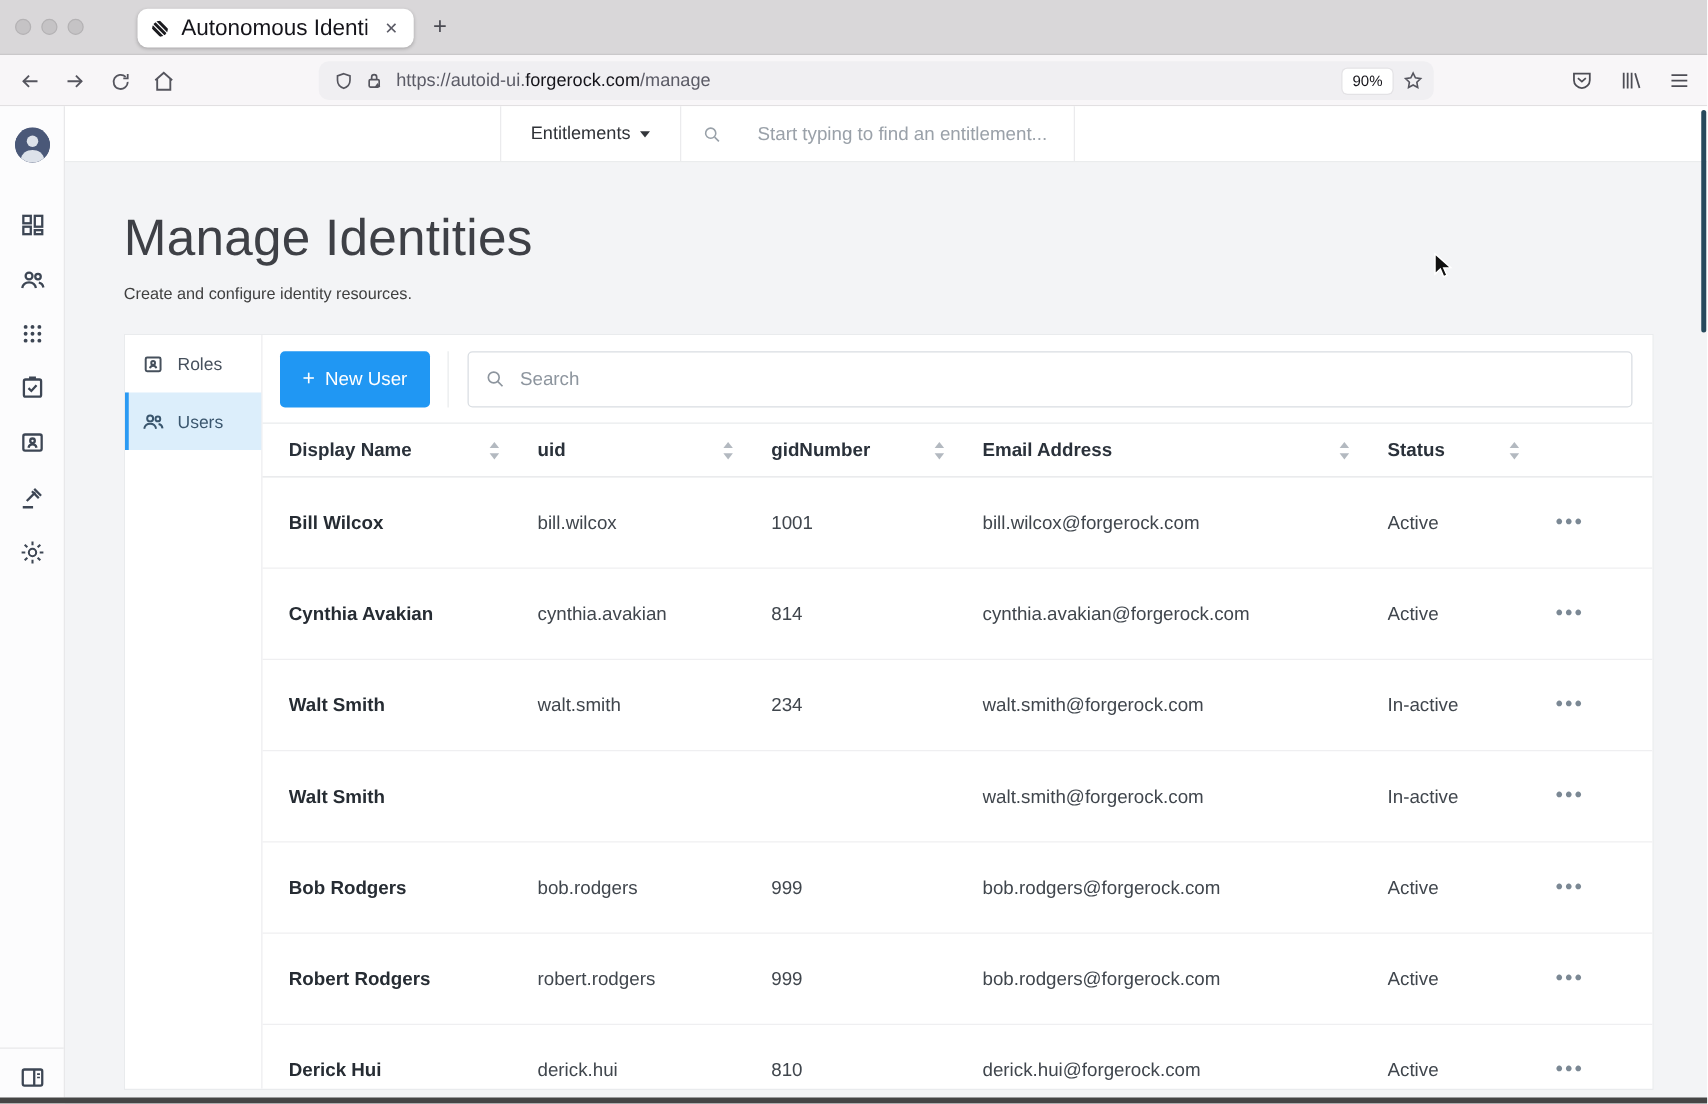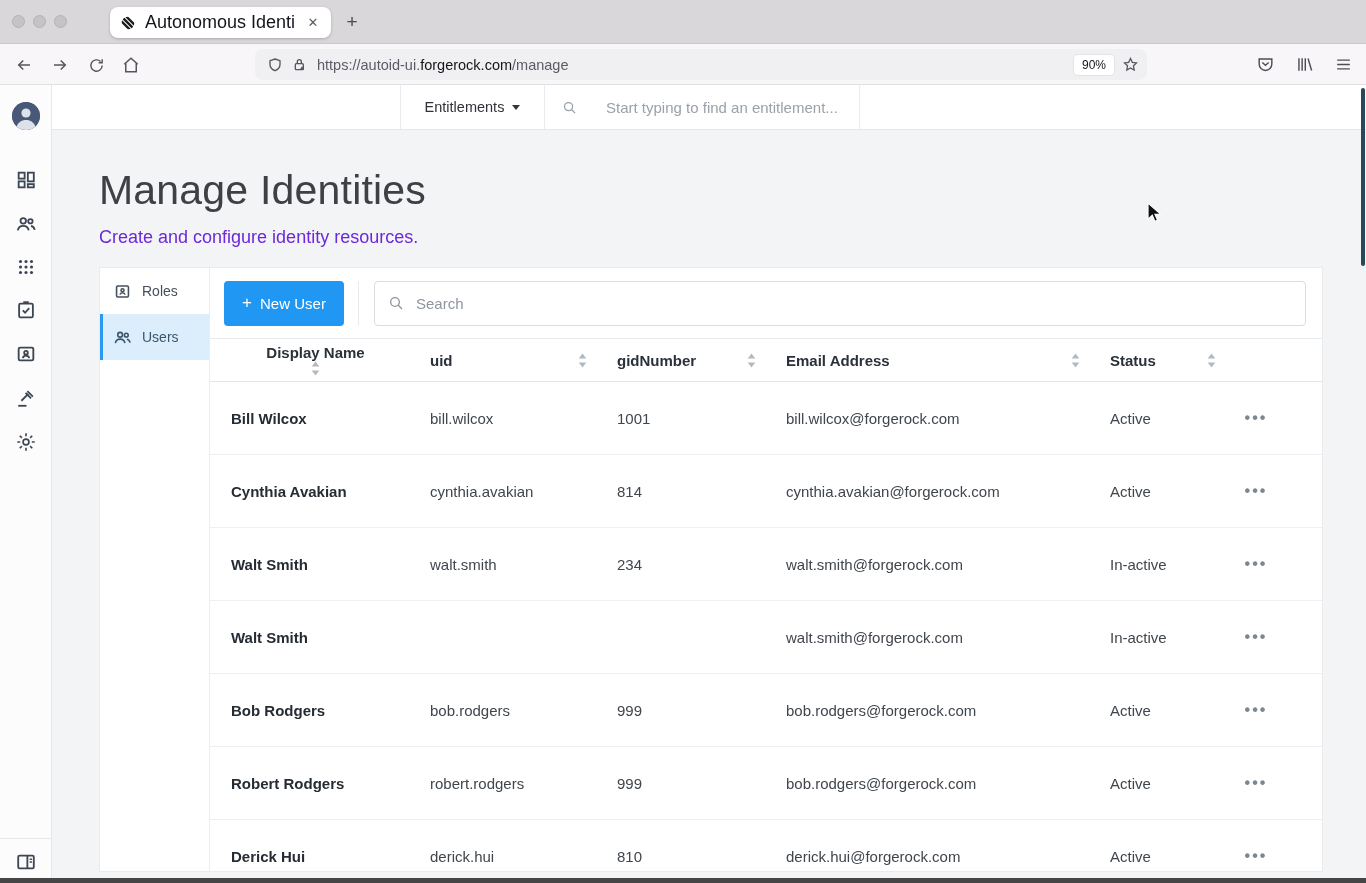--- a/index.html
+++ b/index.html
@@ -42,41 +42,41 @@
   
   .sidebar { position:absolute; top:85px; left:0; width:52px; bottom:5px; background:#fcfcfd; border-right:1px solid #e8e8ea; }
   .avatar { position:absolute; left:12px; top:17px; width:28px; height:28px; border-radius:50%; background:#4a5878; overflow:hidden; cursor:pointer; }
   .si { position:absolute; left:15px; width:22px; height:22px; color:#3d4654; cursor:pointer; }
   .si svg { width:22px; height:22px; }
   .side-div { position:absolute; left:0; right:0; top:753px; height:1px; background:#e8e8ea; }
 
   
   .content { position:absolute; top:130px; left:52px; right:0; bottom:0; background:#f3f4f6; }
   .page-title { position:absolute; left:47px; top:37px; font-size:41px; font-weight:300; color:#3e4046; letter-spacing:.2px;text-align:center; }
-  .page-sub { position:absolute; left:47px; top:97px; font-size:18px; color:#6d28d9; }
+  .page-sub { position:absolute; left:47px; top:97px; font-size:13px; color:#404040; }
 
   .card { position:absolute; left:47px; top:137px; width:1224px; height:605px; background:#fff; border:1px solid #e9ebed; display:flex; overflow:hidden; }
   .tabcol { width:110px; border-right:1px solid #ededef; flex-shrink:0; }
   .tab-item { height:46px; display:flex; align-items:center; gap:10px; padding-left:13px; font-size:14px; color:#46505c; cursor:pointer; }
   .tab-item svg { width:19px; height:19px; flex-shrink:0; }
   .tab-item.active { background:var(--active-tab-bg,#dceefb); border-left:3px solid var(--active-tab-border,#2b9af3); padding-left:10px; color:#3a566e; }
 
   .main { flex:1; display:flex; flex-direction:column; min-width:0; }
   .controls { height:70px; display:flex; align-items:center; padding:0 16px 0 14px; flex-shrink:0; }
   .btn-new { width:120px; height:45px; background:var(--accent,#2097f3); color:#fff; border:none; border-radius:4px; font-size:15px;
              display:flex; align-items:center; justify-content:center; gap:8px; cursor:pointer; font-family:inherit; }
   .btn-new .plus { font-size:17px; font-weight:400; }
   .controls-div { width:1px; height:45px; background:#e9ebed; margin-left:14px; }
   .search-box { flex:1; height:45px; margin-left:15px; border:1px solid #d9dde2; border-radius:4px; display:flex; align-items:center; padding-left:13px; gap:12px; background:#fff; }
   .search-box input { border:none; outline:none; flex:1; font-size:15px; color:#333; background:transparent; font-family:inherit; }
   .search-box input::placeholder { color:#8d959e; }
 
   .thead { height:44px; display:flex; align-items:center; border-top:1px solid #e9ebed; border-bottom:1px solid #e3e5e8; padding-left:21px; flex-shrink:0; }
   .th { display:flex; align-items:center; justify-content:space-between; font-weight:700; font-size:15px; color:#2a313a; padding-right:30px; cursor:pointer; }
-  .c1{width:199px;flex-direction:column;} .c2{width:187px;} .c3{width:169px;} .c4{width:324px;} .c5{width:120px;} .c6{flex:1;}
+  .c1{width:199px;} .c2{width:187px;} .c3{width:169px;} .c4{width:324px;} .c5{width:120px;} .c6{flex:1;}
   .th.c5 { padding-right:14px; }
   .sort { flex-shrink:0; }
 
   .trow { height:73px; display:flex; align-items:center; padding-left:21px; border-bottom:1px solid #efeff1; font-size:15px; color:#40464d; flex-shrink:0; }
   .td { overflow:hidden; white-space:nowrap; padding-right:10px; }
   .td.name { font-weight:700; color:#262c33; }
   .td.menu { display:flex; justify-content:center; padding-right:40px; }
   .dots { color:#7b8894; font-size:16px; letter-spacing:2px; font-weight:700; cursor:pointer; line-height:1; }
 
   .scroll-thumb { position:absolute; right:1px; top:88px; width:4px; height:178px; background:#27495c; border-radius:2px; z-index:50; }

